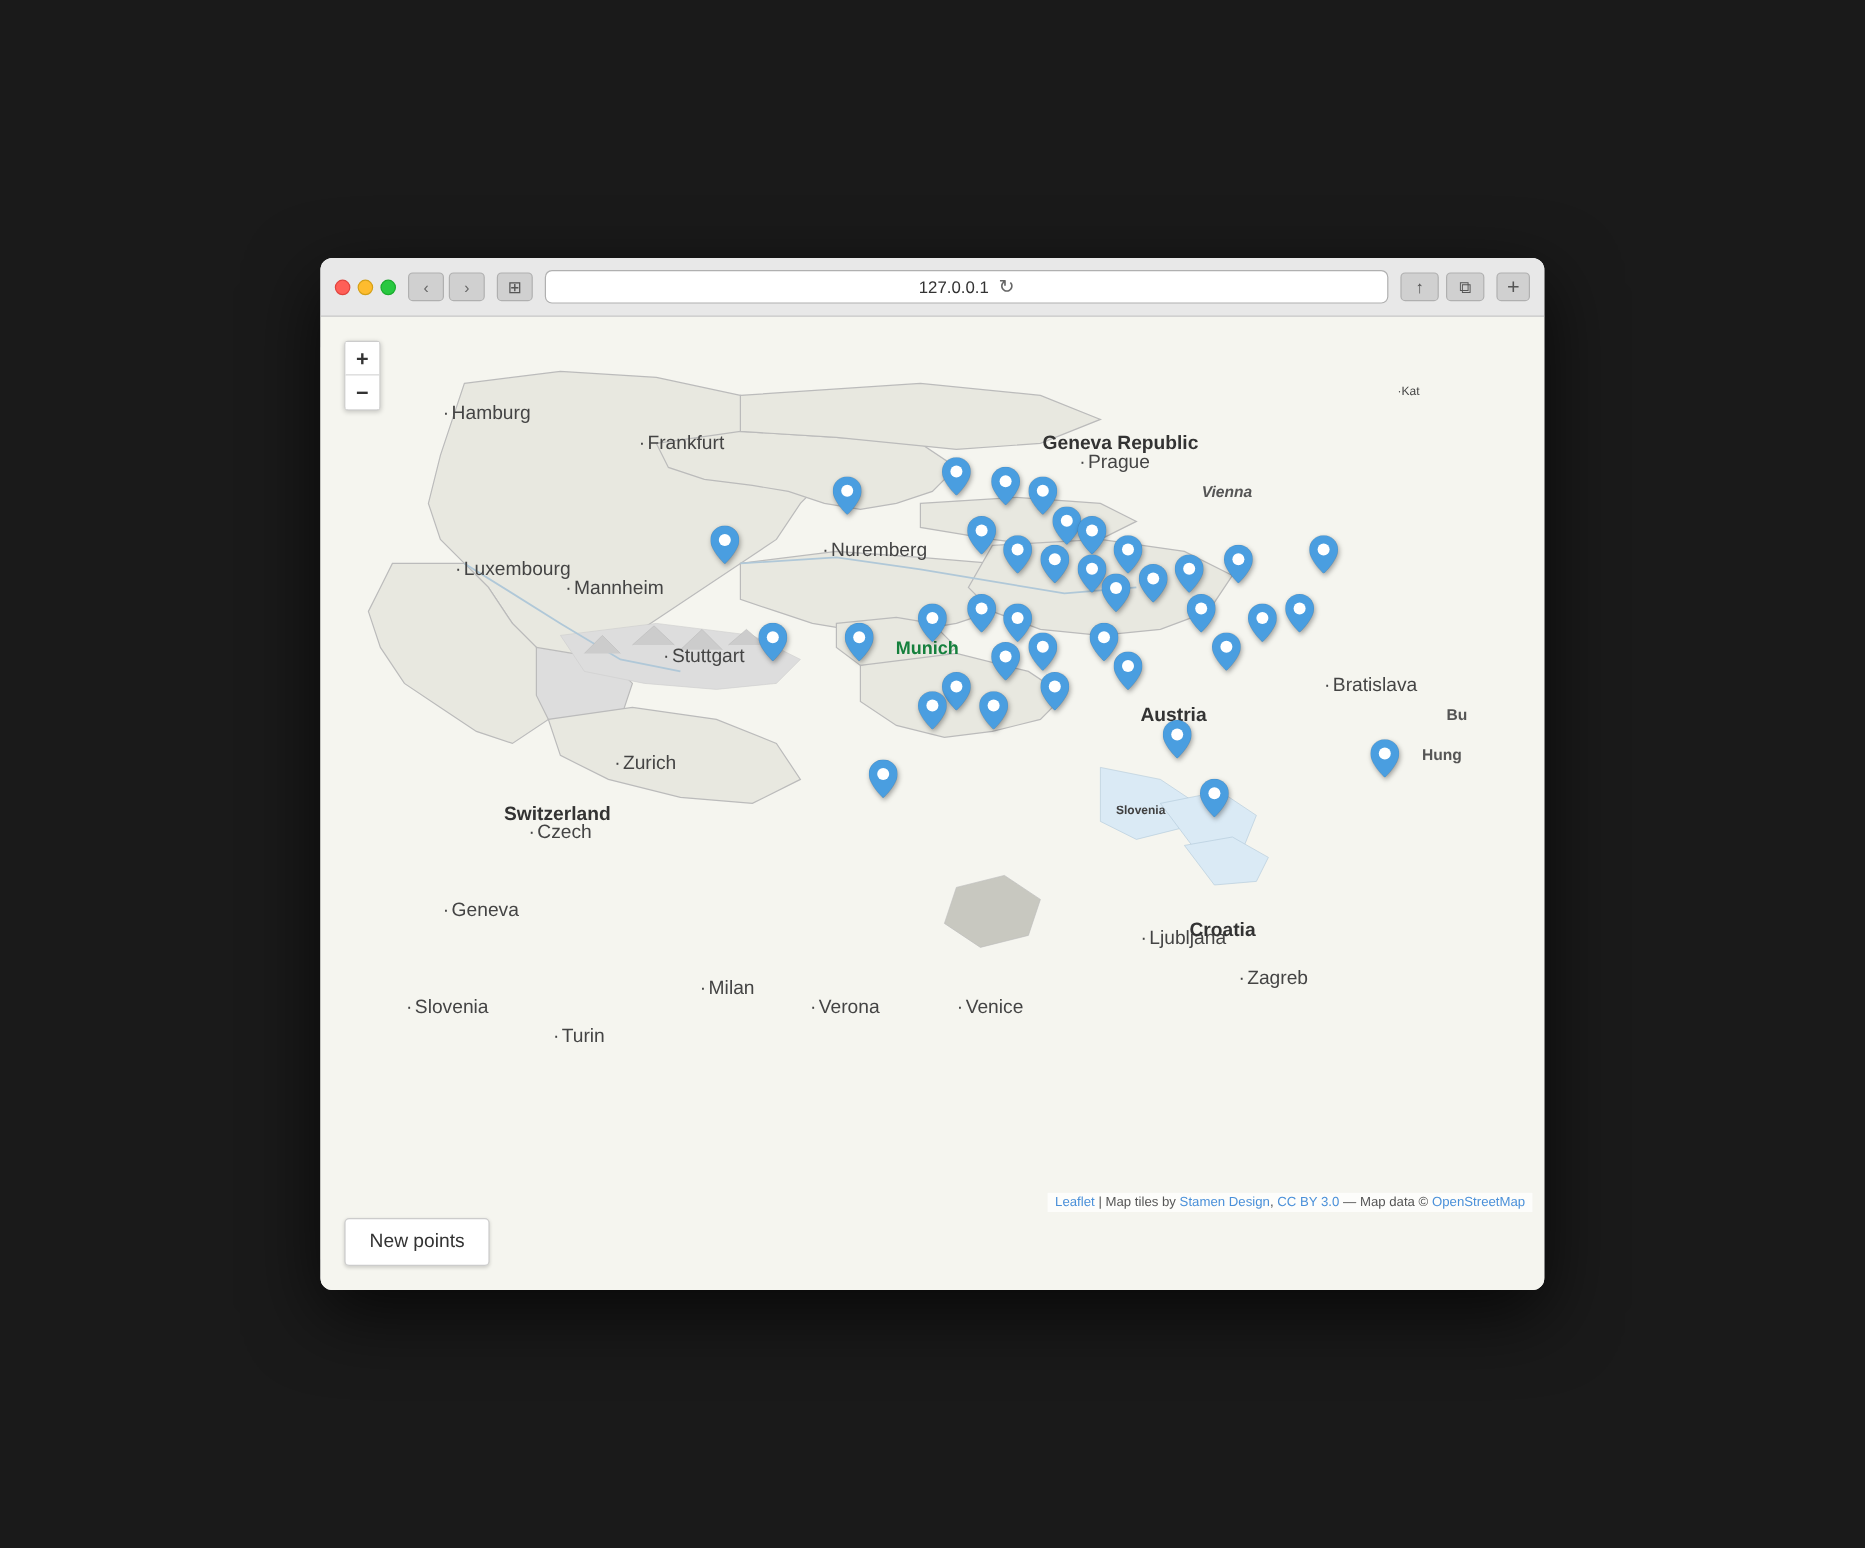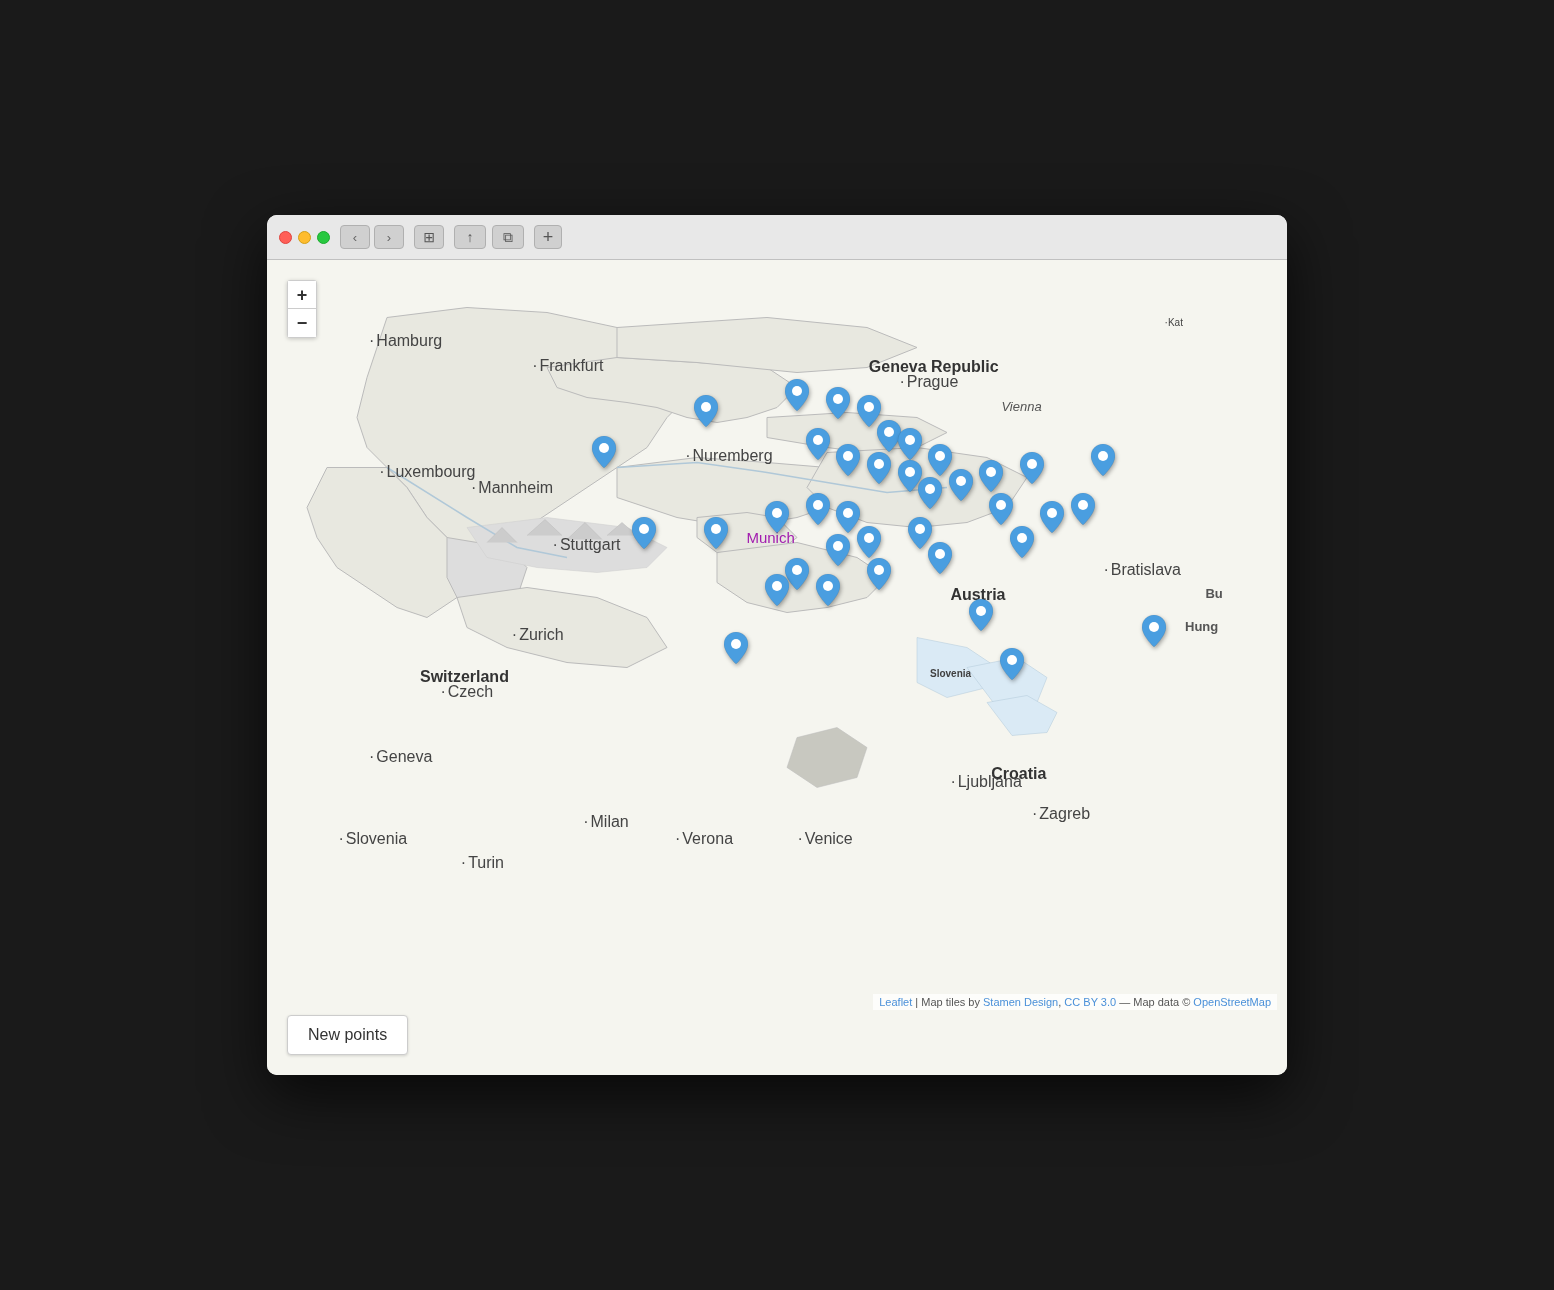--- a/index.html
+++ b/index.html
@@ -264,20 +264,24 @@
 
     <div class="nav-buttons">
       <div class="nav-btn">‹</div>
       <div class="nav-btn">›</div>
     </div>
 
     <div class="sidebar-btn">
       <span>⊞</span>
     </div>
 
+    <div class="address-bar">
+      <span>127.0.0.1</span>
+      <span class="reload-btn">↻</span>
+    </div>
 
     <div class="browser-actions">
       <div class="action-btn">
         <span>↑</span>
       </div>
       <div class="action-btn">
         <span>⧉</span>
       </div>
     </div>
 
@@ -348,22 +352,22 @@
     <div class="map-label city" style="left:67%;top:57%">Ljubljana</div>
     <div class="map-label city" style="left:75%;top:61%">Zagreb</div>
     <div class="map-label city" style="left:7%;top:64%">Slovenia</div>
     <div class="map-label" style="left:88%;top:7%;font-size:10px;color:#444">·Kat</div>
 
     <div class="map-label country" style="left:59%;top:12%">Geneva Republic</div>
     <div class="map-label country" style="left:67%;top:40%">Austria</div>
     <div class="map-label country" style="left:15%;top:50%">Switzerland</div>
     <div class="map-label country" style="left:71%;top:62%">Croatia</div>
 
-    <div class="map-label" style="left:47%;top:33%;font-size:15px;font-weight:normal;color:#a21caf">Munich</div>
-    <div class="map-label" style="left:72%;top:17%;font-size:13px;font-weight:400;color:#555;font-style:italic">Vienna</div>
+    <div class="map-label" style="left:47%;top:33%;font-size:15px;font-weight:bold;color:#15803d">Munich</div>
+    <div class="map-label" style="left:72%;top:17%;font-size:13px;font-weight:700;color:#555;font-style:italic">Vienna</div>
     <div class="map-label" style="left:65%;top:50%;font-size:10px;font-weight:bold;color:#404040">Slovenia</div>
     <div class="map-label" style="left:90%;top:44%;font-size:13px;font-weight:600;color:#555">Hung</div>
     <div class="map-label" style="left:92%;top:40%;font-size:13px;font-weight:600;color:#555">Bu</div>
 
     <div class="map-pin" style="left:33%;top:26%">
       <svg width="24" height="32" viewBox="0 0 24 32">
           <path d="M12 0C5.4 0 0 5.4 0 12c0 9 12 20 12 20s12-11 12-20c0-6.6-5.4-12-12-12z" fill="#4a9ee0" stroke="rgba(0,0,0,0.15)" stroke-width="0.5"></path>
           <circle cx="12" cy="12" r="5" fill="white"></circle>
         </svg>
     </div>

